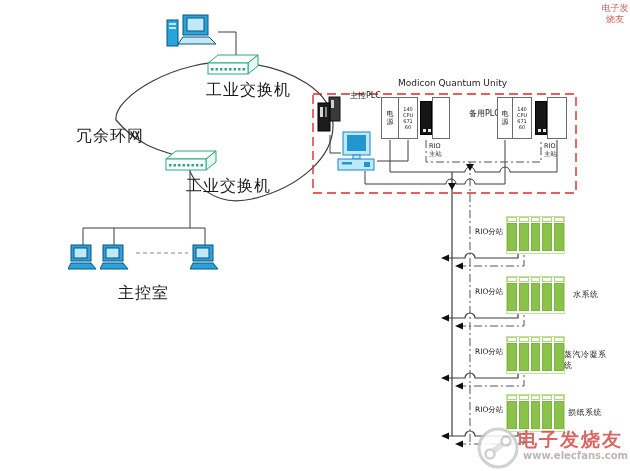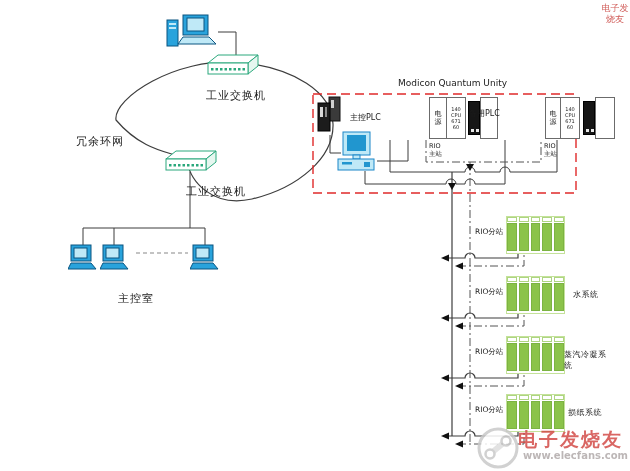--- a/index.html
+++ b/index.html
@@ -1,25 +1,25 @@
 <!DOCTYPE html>
 <html><head>
 <meta charset="utf-8">
 <style>
   html,body{margin:0;padding:0;background:#fff;}
   .canvas{position:relative;width:630px;height:471px;background:#ffffff;overflow:hidden;
           font-family:"DejaVu Sans","Liberation Sans",sans-serif;color:#1a1a1a;}
   .wires{position:absolute;left:0;top:0;}
   .abs{position:absolute;}
   .lbl{position:absolute;color:#1a1a1a;white-space:nowrap;}
-  .lbl-cn{font-size:11px;letter-spacing:1px;margin-top:8px;}
+  .lbl-cn{font-size:16px;letter-spacing:1px;}
   .lbl-sm{font-size:8px;}
   .ml{white-space:pre-line;}
   
-  .rack{position:absolute;height:42px;margin-left:48px;}
+  .rack{position:absolute;height:42px;}
   .mod{position:absolute;top:0;height:42px;background:#fff;border:1px solid #6b6b6b;
        display:flex;align-items:center;justify-content:center;box-sizing:border-box;}
   .mod-dark{position:absolute;background:#161616;border:1px solid #000;box-sizing:border-box;}
   .mod-dark i{position:absolute;bottom:2px;width:3px;height:3px;background:#e8e8e8;}
   .vtext{width:9px;word-break:break-all;line-height:1.2;font-size:7px;text-align:center;}
   .cputext{font-size:5px;line-height:1.25;text-align:center;}
   .riolbl{position:absolute;font-size:6.5px;line-height:1.3;white-space:pre-line;}
   
   .station{position:absolute;left:0;width:609px;height:46px;}
   .rio-sub-lbl{position:absolute;left:475px;top:10px;font-size:7.5px;}
@@ -182,21 +182,21 @@
 
   <div class="abs" style="left:315px;top:95px;">
     <svg width="30" height="40" viewBox="0 0 30 40">
       <rect x="14" y="2" width="11" height="24" fill="#3a3a3a" stroke="#111"></rect>
       <rect x="16" y="5" width="3" height="8" fill="#cfcfcf"></rect>
       <rect x="3" y="8" width="12" height="28" fill="#1c1c1c" stroke="#000"></rect>
       <rect x="5" y="12" width="3" height="10" fill="#d8d8d8"></rect>
       <rect x="10" y="12" width="2" height="10" fill="#8a8a8a"></rect>
     </svg>
   </div>
-  <div class="lbl lbl-sm" style="left:350px;top:112px;">主控PLC</div>
+  <div class="lbl lbl-sm" style="left:350px;top:90px;">主控PLC</div>
 
   <div class="abs" style="left:336px;top:131px;">
     <svg width="42" height="42" viewBox="0 0 42 42">
       <rect x="7" y="1" width="27" height="23" fill="#bfe9f7" stroke="#1b86c8"></rect>
       <rect x="11" y="4" width="19" height="16" fill="#2196cf"></rect>
       <rect x="17" y="24" width="7" height="4" fill="#bfe9f7" stroke="#1b86c8"></rect>
       <rect x="2" y="28" width="36" height="11" fill="#bfe9f7" stroke="#1b86c8"></rect>
       <rect x="6" y="31" width="10" height="2.5" fill="#2196cf"></rect>
       <rect x="28" y="31" width="6" height="5" fill="#2196cf"></rect>
     </svg>

